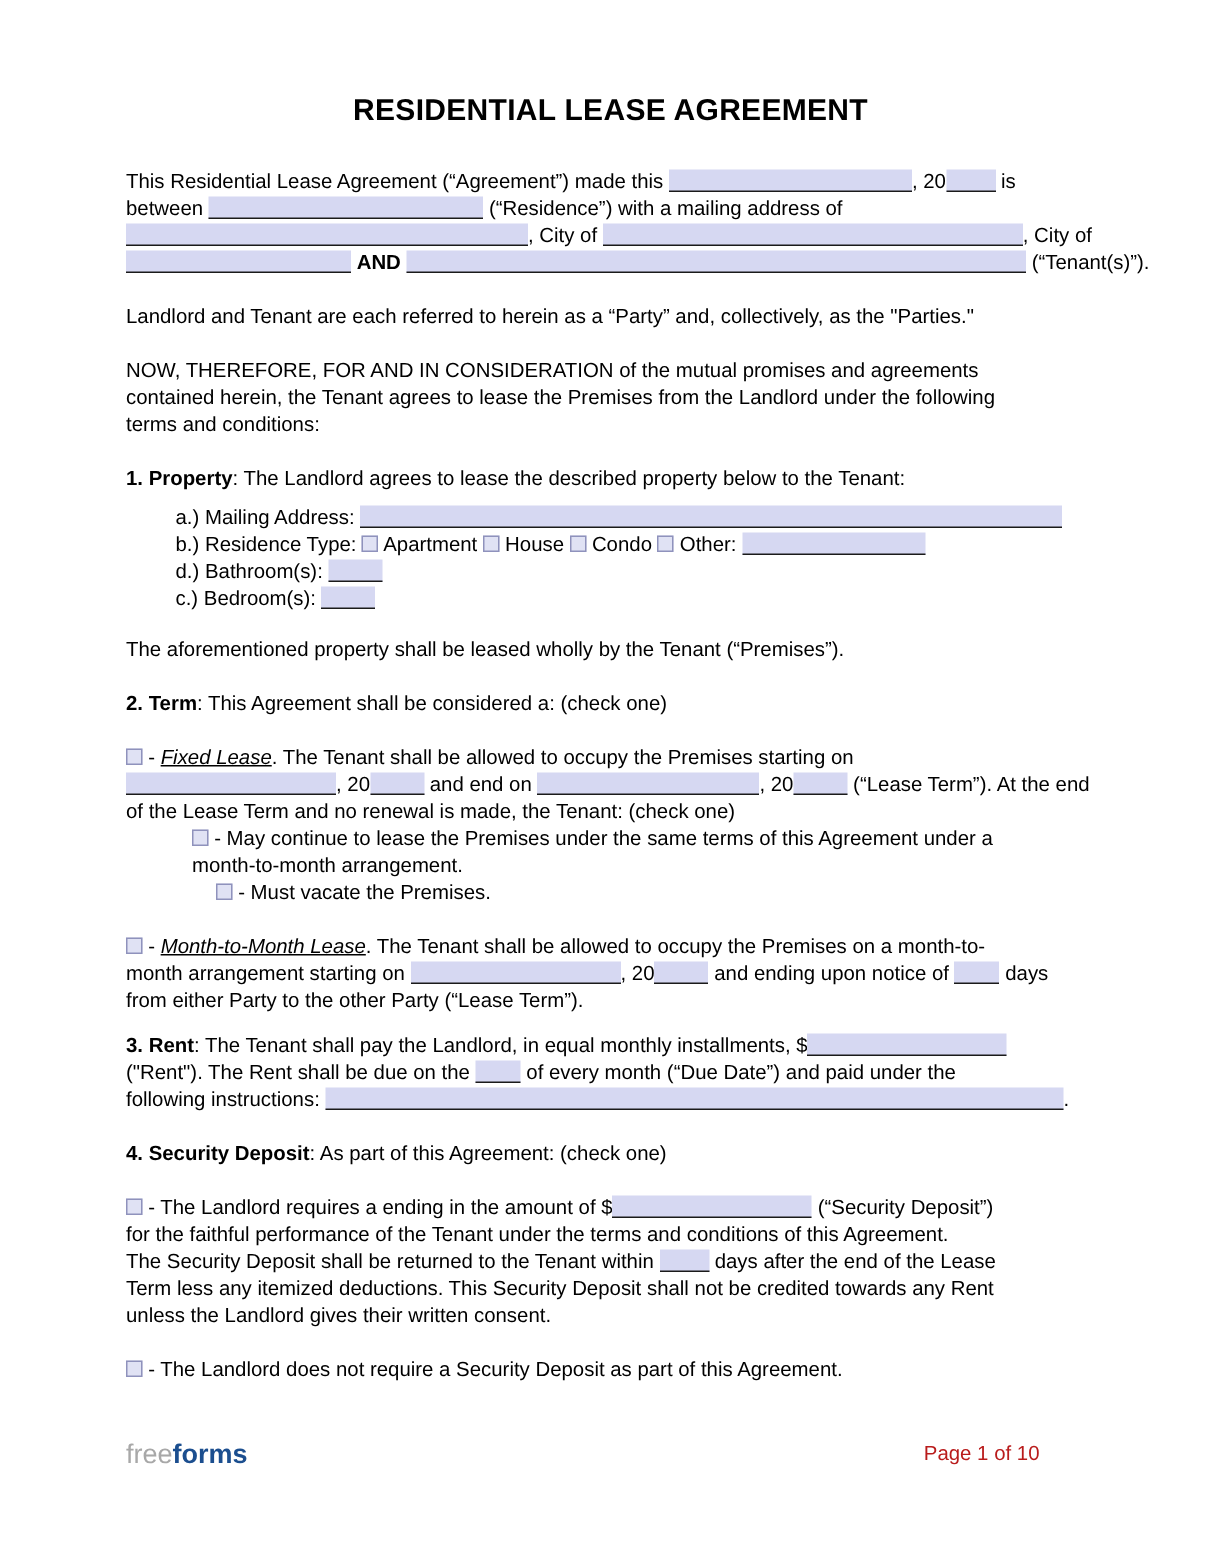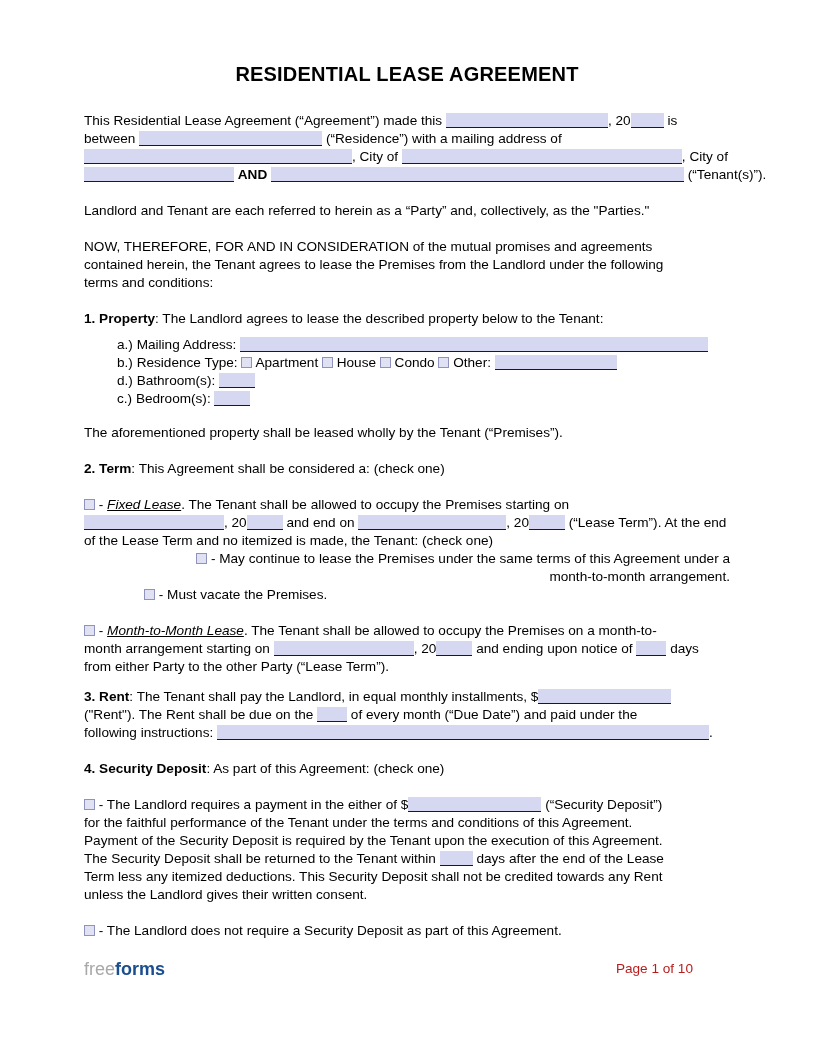--- a/index.html
+++ b/index.html
@@ -73,46 +73,45 @@
         </div>
         <div class="block" style="margin-left: 0px; margin-bottom: 18px;">
           <div class="line"><span class="t">The aforementioned property shall be leased wholly by the Tenant (“Premises”).</span></div>
         </div>
         <div class="block" style="margin-left: 0px; margin-bottom: 18px;">
           <div class="line"><span class="b">2. Term</span><span class="t">: This Agreement shall be considered a: (check one)</span></div>
         </div>
         <div class="block" style="margin-left: 0px; margin-bottom: 0px;">
           <div class="line"><span class="cb"></span><span class="t"> - </span><span class="iu">Fixed Lease</span><span class="t">. The Tenant shall be allowed to occupy the Premises starting on</span></div>
           <div class="line"><span class="blank" style="width: 140px;"></span><span class="t">, 20</span><span class="blank" style="width: 36px;"></span><span class="t"> and end on </span><span class="blank" style="width: 148px;"></span><span class="t">, 20</span><span class="blank" style="width: 36px;"></span><span class="t"> (“Lease Term”). At the end</span></div>
-          <div class="line"><span class="t">of the Lease Term and no itemized is made, the Tenant: (check one)</span></div>
+          <div class="line"><span class="t">of the Lease Term and no renewal is made, the Tenant: (check one)</span></div>
         </div>
-        <div class="block" style="margin-left: 44px; margin-bottom: 0px; text-align: right;">
+        <div class="block" style="margin-left: 44px; margin-bottom: 0px;">
           <div class="line"><span class="cb"></span><span class="t"> - May continue to lease the Premises under the same terms of this Agreement under a</span></div>
           <div class="line"><span class="t">month-to-month arrangement.</span></div>
         </div>
         <div class="block" style="margin-left: 44px; margin-bottom: 18px; padding-left: 16px;">
           <div class="line"><span class="cb"></span><span class="t"> - Must vacate the Premises.</span></div>
         </div>
         <div class="block" style="margin-left: 0px; margin-bottom: 12px;">
           <div class="line"><span class="cb"></span><span class="t"> - </span><span class="iu">Month-to-Month Lease</span><span class="t">. The Tenant shall be allowed to occupy the Premises on a month-to-</span></div>
           <div class="line"><span class="t">month arrangement starting on </span><span class="blank" style="width: 140px;"></span><span class="t">, 20</span><span class="blank" style="width: 36px;"></span><span class="t"> and ending upon notice of </span><span class="blank" style="width: 30px;"></span><span class="t"> days</span></div>
           <div class="line"><span class="t">from either Party to the other Party (“Lease Term”).</span></div>
         </div>
         <div class="block" style="margin-left: 0px; margin-bottom: 18px;">
           <div class="line"><span class="b">3. Rent</span><span class="t">: The Tenant shall pay the Landlord, in equal monthly installments, $</span><span class="blank" style="width: 133px;"></span></div>
           <div class="line"><span class="t">("Rent"). The Rent shall be due on the </span><span class="blank" style="width: 30px;"></span><span class="t"> of every month (“Due Date”) and paid under the</span></div>
           <div class="line"><span class="t">following instructions: </span><span class="blank" style="width: 492px;"></span><span class="t">.</span></div>
         </div>
         <div class="block" style="margin-left: 0px; margin-bottom: 18px;">
           <div class="line"><span class="b">4. Security Deposit</span><span class="t">: As part of this Agreement: (check one)</span></div>
         </div>
         <div class="block" style="margin-left: 0px; margin-bottom: 18px;">
-          <div class="line"><span class="cb"></span><span class="t"> - The Landlord requires a payment in the either of $</span><span class="blank" style="width: 133px;"></span><span class="t"> (“Security Deposit”)</span></div>
+          <div class="line"><span class="cb"></span><span class="t"> - The Landlord requires a ending in the amount of $</span><span class="blank" style="width: 133px;"></span><span class="t"> (“Security Deposit”)</span></div>
           <div class="line"><span class="t">for the faithful performance of the Tenant under the terms and conditions of this Agreement.</span></div>
-          <div class="line"><span class="t">Payment of the Security Deposit is required by the Tenant upon the execution of this Agreement.</span></div>
           <div class="line"><span class="t">The Security Deposit shall be returned to the Tenant within </span><span class="blank" style="width: 33px;"></span><span class="t"> days after the end of the Lease</span></div>
           <div class="line"><span class="t">Term less any itemized deductions. This Security Deposit shall not be credited towards any Rent</span></div>
           <div class="line"><span class="t">unless the Landlord gives their written consent.</span></div>
         </div>
         <div class="block" style="margin-left: 0px; margin-bottom: 0px;">
           <div class="line"><span class="cb"></span><span class="t"> - The Landlord does not require a Security Deposit as part of this Agreement.</span></div>
         </div>
       </div>
   </div>
   <div class="footer">

